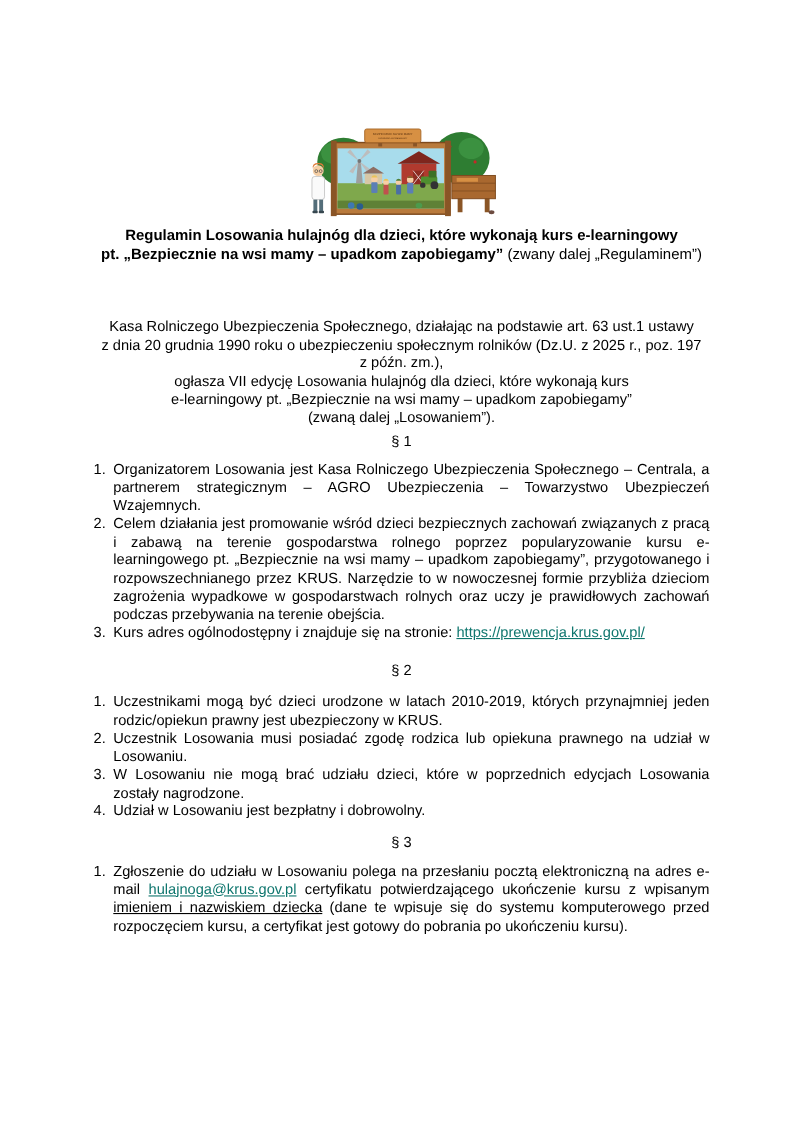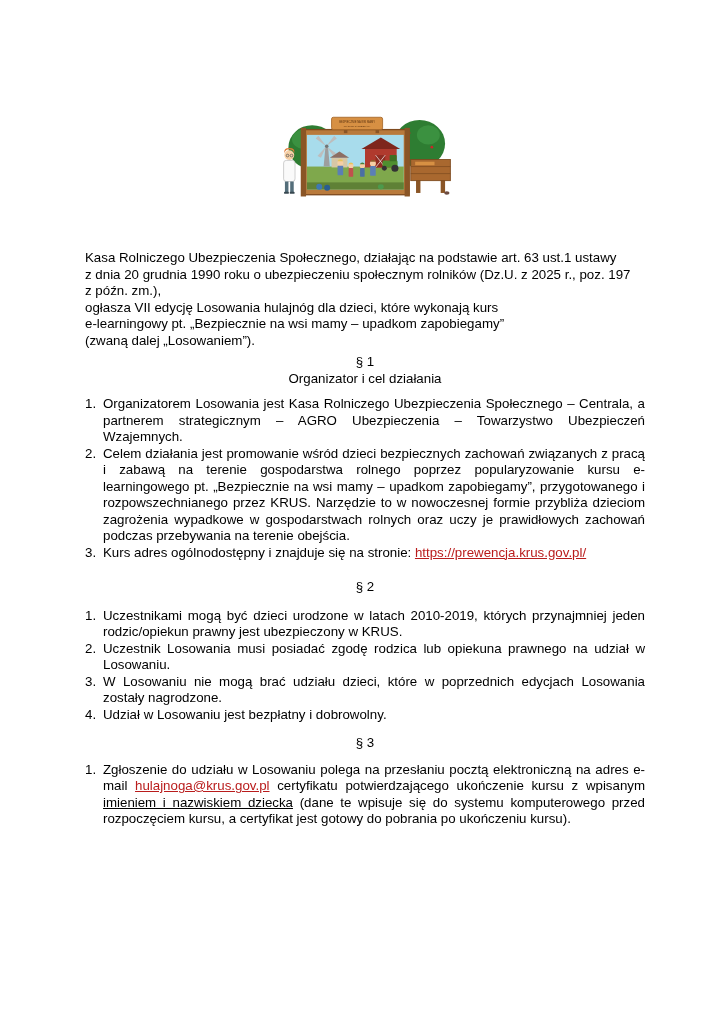--- a/index.html
+++ b/index.html
@@ -11,34 +11,34 @@
     background:#ffffff;
     font-family:"Liberation Sans","DejaVu Sans",sans-serif;
     font-size:13.3px;
     line-height:16.5px;
     color:#000000;
     overflow:hidden;
   }
   .illustration{display:block;width:178px;height:88px;margin:0 auto;}
   .doc-title{margin-top:6px;text-align:center;font-weight:bold;font-size:13.6px;}
   .doc-title .regular{font-weight:normal;}
-  .intro{margin-top:50px;text-align:left;white-space:pre-line;}
+  .intro{margin-top:50px;text-align:center;white-space:pre-line;}
   .sec-heading{text-align:center;}
   .sec-heading .mark{display:block;}
   .sec-heading .name{display:block;}
   .h1g{margin-top:5px;}
   .h2g{margin-top:18px;}
   .h3g{margin-top:12px;}
   .list{margin-top:9px;}
   .l2{margin-top:12px;}
   .l3{margin-top:10px;}
   .li{display:flex;align-items:flex-start;}
   .li .num{width:18px;flex-shrink:0;}
   .li .body{flex:1;text-align:justify;}
-  a.link, .link{color:#b91c1c;text-decoration:underline;cursor:pointer;}
+  a.link, .link{color:#0f766e;text-decoration:underline;cursor:pointer;}
   .ul-black{text-decoration:underline;}
 </style>
 </head>
 <body>
 
 <div class="page">
 
   <svg class="illustration" viewBox="0 0 200 100" aria-hidden="true">
 
     <ellipse cx="40" cy="40" rx="27" ry="25" fill="#2E7D32"></ellipse>
@@ -118,31 +118,34 @@
       <rect x="158" y="76" width="5" height="16" fill="#8A5526"></rect>
       <rect x="186" y="76" width="5" height="16" fill="#8A5526"></rect>
       <rect x="152" y="54" width="45" height="24" fill="#A9682F" stroke="#7E4A1E" stroke-width="1"></rect>
       <line x1="152" y1="62" x2="197" y2="62" stroke="#7E4A1E" stroke-width="0.8"></line>
       <line x1="152" y1="70" x2="197" y2="70" stroke="#7E4A1E" stroke-width="0.8"></line>
       <rect x="157" y="56.5" width="22" height="4" fill="#D79043"></rect>
       <ellipse cx="193" cy="92" rx="3" ry="2" fill="#6D4C41"></ellipse>
     </g>
   </svg>
 
+  <div class="doc-title">
+    <div>Regulamin Losowania hulajnóg dla dzieci, które wykonają kurs e-learningowy</div>
+    <div><span>pt. „Bezpiecznie na wsi mamy – upadkom zapobiegamy”</span><span class="regular"> (zwany dalej „Regulaminem”)</span></div>
+  </div>
 
   <div class="intro">Kasa Rolniczego Ubezpieczenia Społecznego, działając na podstawie art. 63 ust.1 ustawy
 z dnia 20 grudnia 1990 roku o ubezpieczeniu społecznym rolników (Dz.U. z 2025 r., poz. 197
 z późn. zm.),
 ogłasza VII edycję Losowania hulajnóg dla dzieci, które wykonają kurs
 e-learningowy pt. „Bezpiecznie na wsi mamy – upadkom zapobiegamy”
 (zwaną dalej „Losowaniem”).</div>
 
   <div class="sec-heading h1g">
     <span class="mark">§ 1</span>
-    <span class="name">Organizator i cel działania</span>
   </div>
   <div class="list">
     <div class="li">
       <span class="num">1.</span>
       <span class="body">Organizatorem Losowania jest Kasa Rolniczego Ubezpieczenia Społecznego – Centrala, a partnerem strategicznym – AGRO Ubezpieczenia – Towarzystwo Ubezpieczeń Wzajemnych.</span>
     </div>
     <div class="li">
       <span class="num">2.</span>
       <span class="body">Celem działania jest promowanie wśród dzieci bezpiecznych zachowań związanych z pracą i zabawą na terenie gospodarstwa rolnego poprzez popularyzowanie kursu e-learningowego pt. „Bezpiecznie na wsi mamy – upadkom zapobiegamy”, przygotowanego i rozpowszechnianego przez KRUS. Narzędzie to w nowoczesnej formie przybliża dzieciom zagrożenia wypadkowe w gospodarstwach rolnych oraz uczy je prawidłowych zachowań podczas przebywania na terenie obejścia.</span>
     </div>

